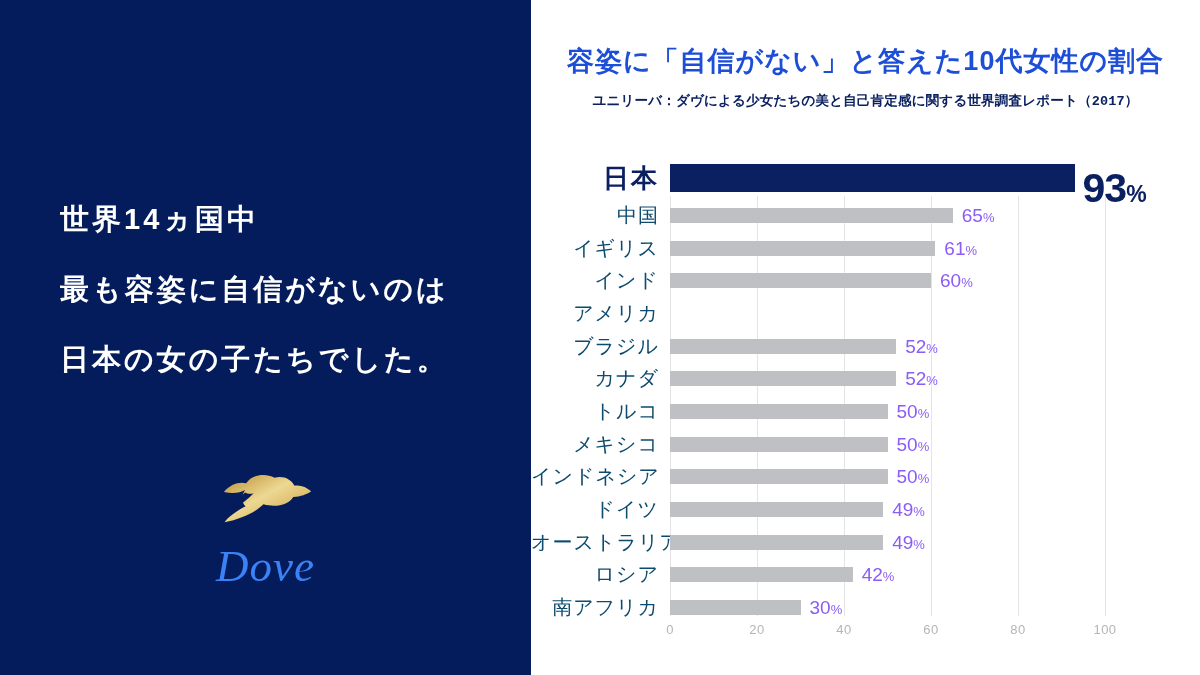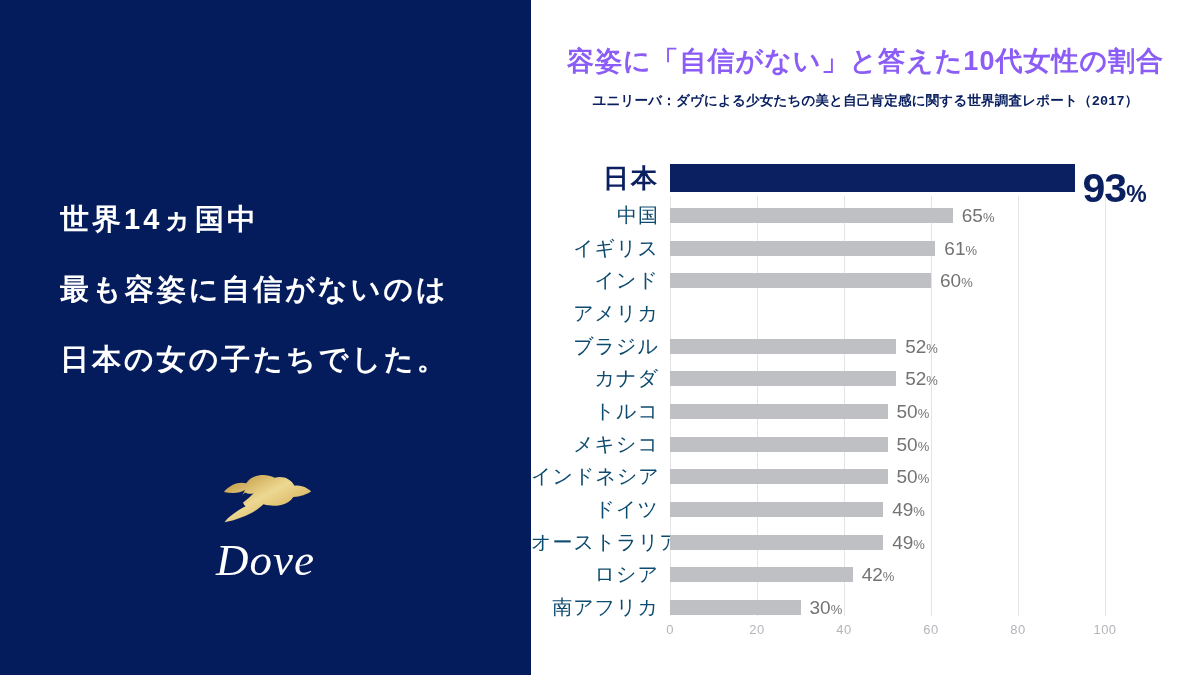--- a/index.html
+++ b/index.html
@@ -12,31 +12,31 @@
     background:#041C5C;
   }
   .headline { position:absolute; left:60px; top:205px; }
   .headline .hl-line {
     color:#ffffff; font-size:29px; font-weight:700; letter-spacing:3px;
     line-height:1; margin-bottom:41px; white-space:nowrap;
   }
   .logo { position:absolute; left:0; top:474px; width:531px; text-align:center; }
   .logo svg { width:96px; height:52px; display:block; margin:0 auto; }
   .wordmark {
-    display:block; margin-top:12px;
+    display:block; margin-top:18px;
     font-family:"Liberation Serif","DejaVu Serif",serif; font-style:italic;
-    font-weight:500; font-size:45px; color:#ffffff; letter-spacing:1px; line-height:1;
+    font-weight:500; font-size:45px; color:#3b82f6; letter-spacing:1px; line-height:1;
   }
 
   
   .right-panel { position:absolute; left:531px; top:0; width:669px; height:675px; background:#ffffff; }
 
   .chart-title {
     margin-top:46px; text-align:center;
-    color:#8b5cf6; font-size:27px; font-weight:700; letter-spacing:1px; line-height:1.15;
+    color:#1d4ed8; font-size:27px; font-weight:700; letter-spacing:1px; line-height:1.15;
     white-space:nowrap;
   }
   .chart-subtitle {
     margin-top:15px; text-align:center;
     color:#0A2060; font-size:13.5px; font-weight:700; letter-spacing:0.2px;
     white-space:nowrap;
     font-family:Liberation Mono, monospace;
   }
 
   .chart { position:absolute; left:0; top:157px; width:669px; height:505px; }
@@ -49,21 +49,21 @@
   .crow.hi { height:42px;align-items:center; }
   .clabel {
     width:128px; padding-right:0; text-align:right; flex:none;
     color:#0c4a6e; font-size:20px; letter-spacing:1px; white-space:nowrap;
   }
   .ctrack { flex:none; margin-left:11px; display:flex; align-items:center; position:relative; }
   .cbar { height:15px; background:#BFC0C4; flex:none; }
   .crow.hi .clabel { color:#0A2060; font-size:26px; font-weight:700; letter-spacing:2px; }
   .crow.hi .cbar { height:28px; background:#0A2060; }
 
-  .cval { margin-left:9px; white-space:nowrap; color:#737373; line-height:1; }
+  .cval { margin-left:9px; white-space:nowrap; color:#8b5cf6; line-height:1; }
   .cval .vnum { font-size:19px; font-weight:500; }
   .cval .vpct { font-size:13px; font-weight:500; }
   .crow.hi .cval { color:#0A2060; margin-left:8px;margin-top:20px; }
   .crow.hi .cval .vnum { font-size:41px; font-weight:700; letter-spacing:-1px; }
   .crow.hi .cval .vpct { font-size:23px; font-weight:700; }
 
   .axis { position:absolute; left:0; top:465px; width:669px; height:20px; }
   .axis .tick-label {
     position:absolute; transform:translateX(-50%);
     color:#B4B5BA; font-size:13px; letter-spacing:0.5px;

